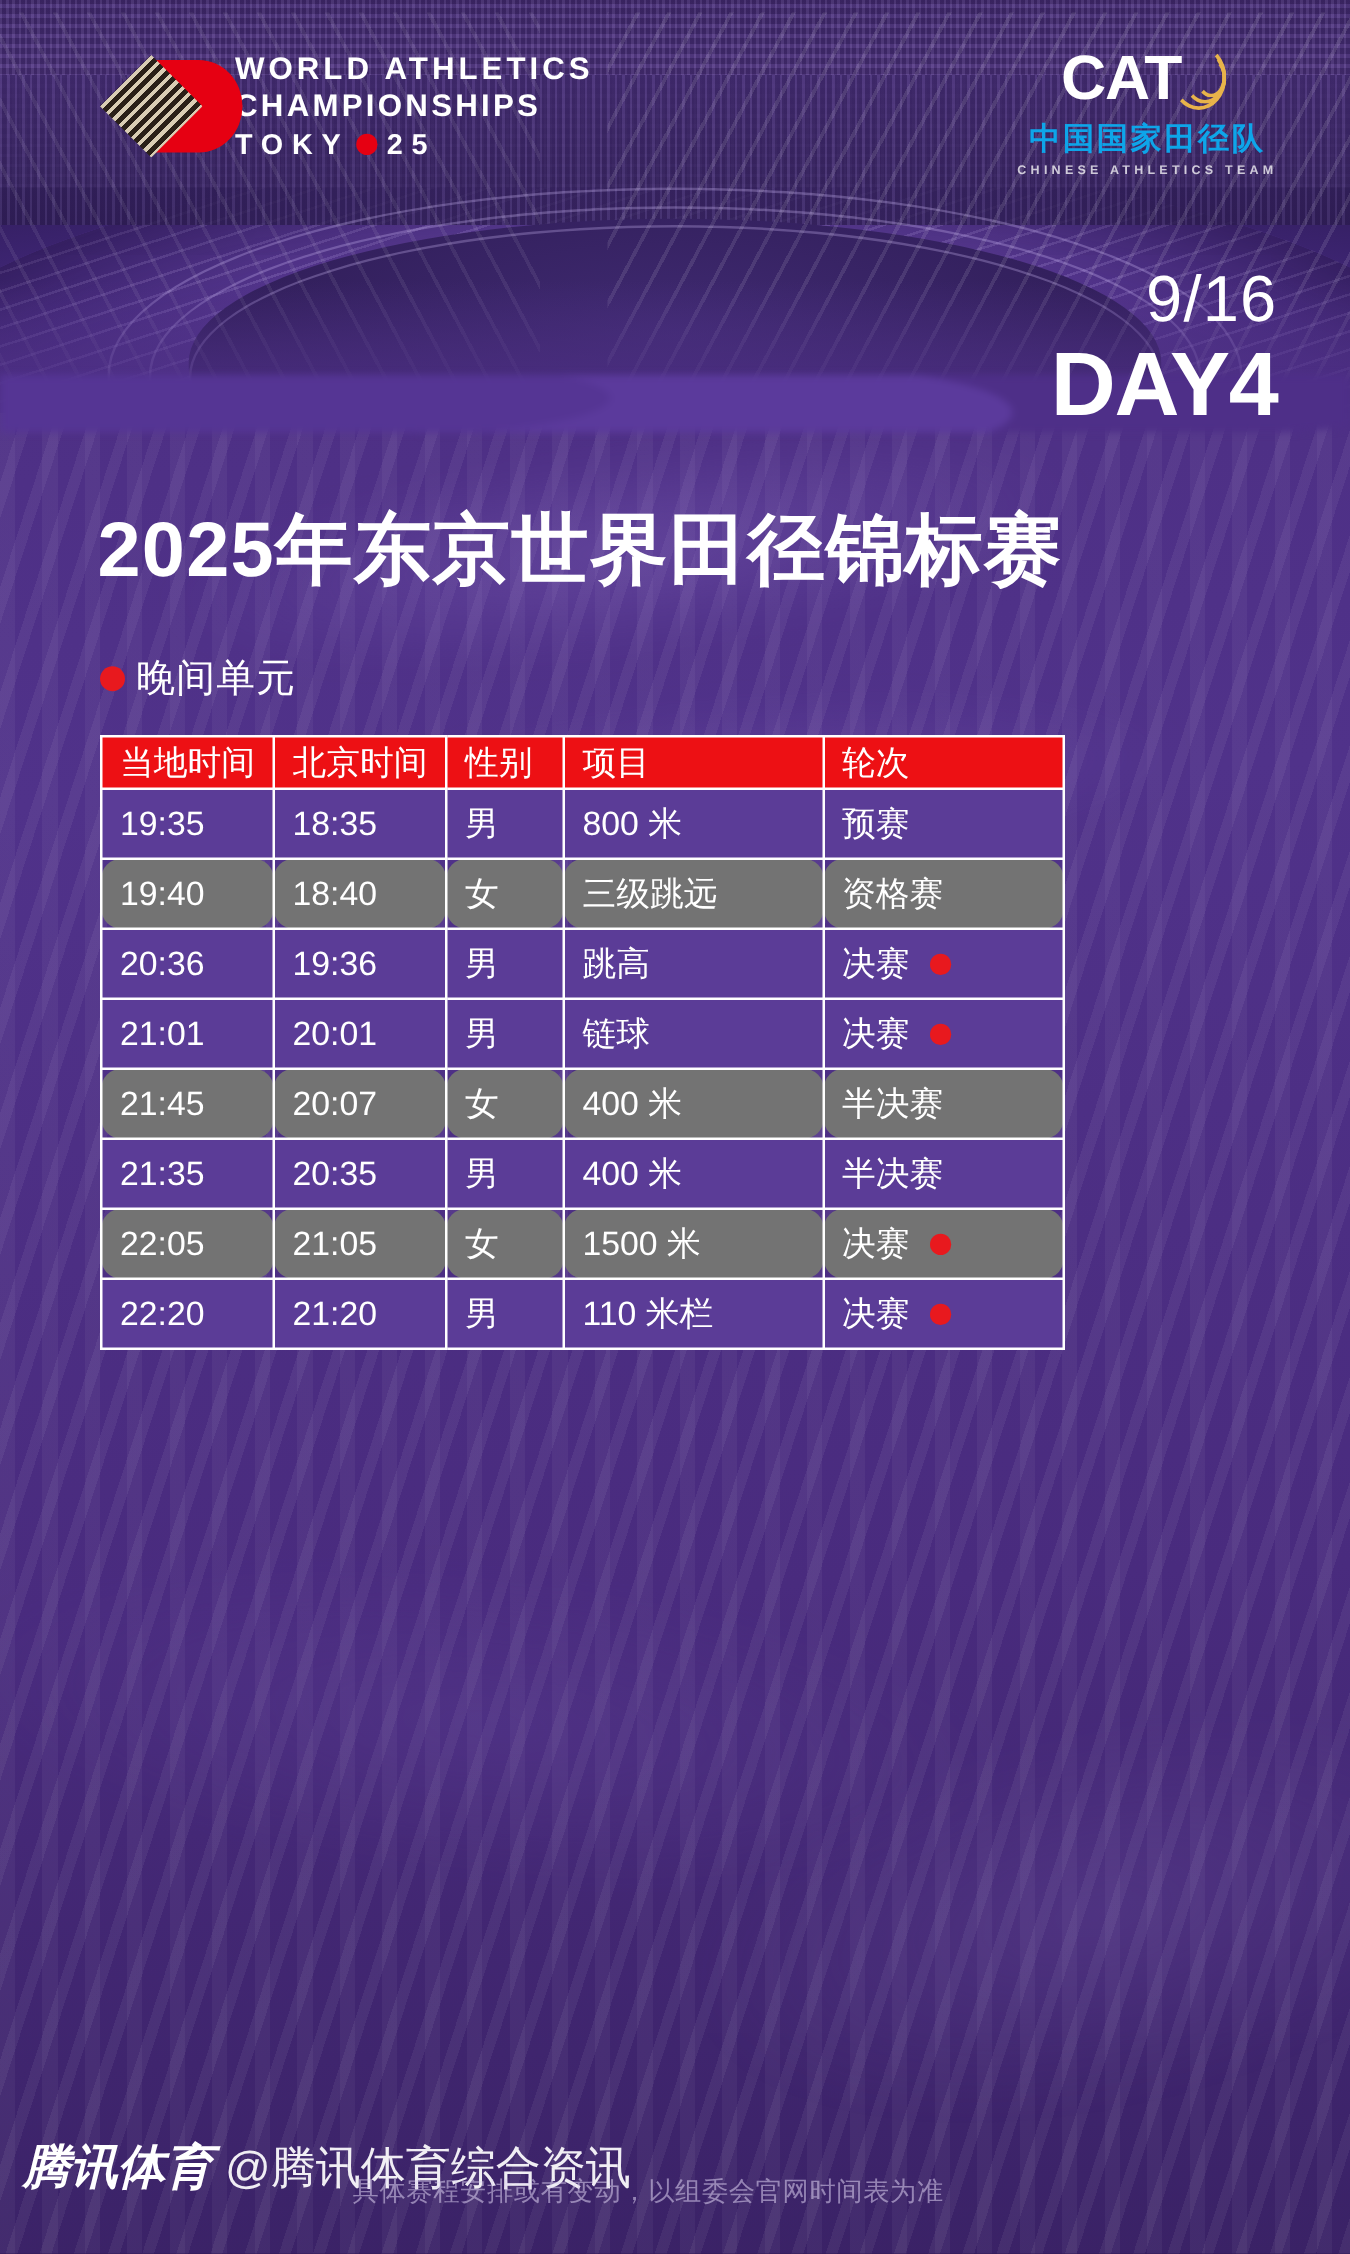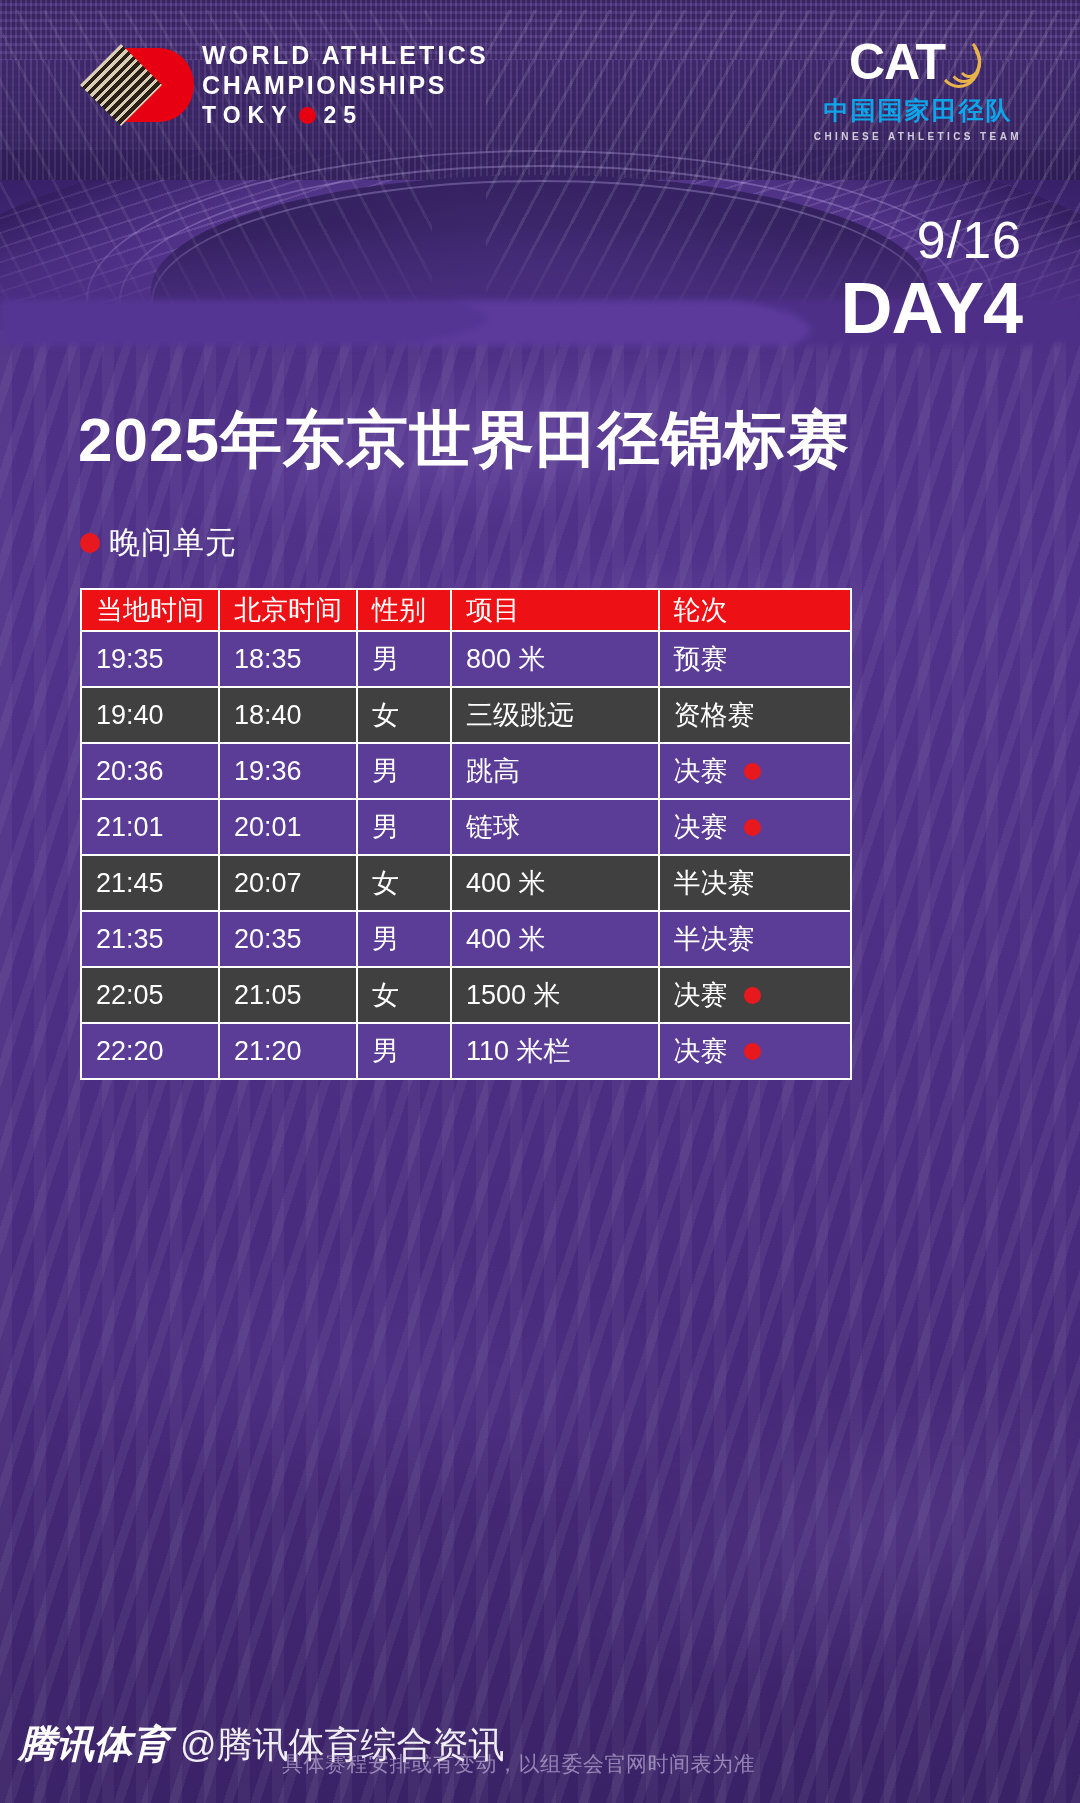--- a/index.html
+++ b/index.html
@@ -107,21 +107,21 @@
   .brush-edge{
     position:absolute; left:0; top:300px; width:100%; height:46px;
     background:
       radial-gradient(ellipse 45% 130% at 18% 40%, #553594 0 60%, rgba(0,0,0,0) 61%),
       radial-gradient(ellipse 38% 150% at 52% 65%, #5b3a9c 0 60%, rgba(0,0,0,0) 61%),
       radial-gradient(ellipse 42% 120% at 84% 35%, #4e2f88 0 60%, rgba(0,0,0,0) 61%);
     filter:blur(3px);
   }
 
   
-  .wa-logo{ position:absolute; left:80px; top:38px; display:flex; align-items:center; gap:14px; z-index:6;}
+  .wa-logo{ position:absolute; left:80px; top:38px; display:flex; align-items:center; z-index:6;}
   .wa-mark{ position:relative; width:108px; height:94px; }
   .wa-mark .fan{
     position:absolute; left:0; top:6px; width:82px; height:82px;
     background:repeating-linear-gradient(-45deg,
       #d9cdb4 0 3px, #2a2018 3px 7px);
     clip-path:polygon(0% 50%, 50% 0%, 100% 50%, 50% 100%);
     transform:rotate(0deg);
   }
   .wa-mark .dot2{
     position:absolute; left:44px; top:10px; width:70px; height:74px;
@@ -181,32 +181,32 @@
   .sched th, .sched td{
     border:2px solid #ffffff;
     padding:0 14px;
     height:56px;
     font-size:27px; font-weight:400; color:#fff;
     text-align:left; vertical-align:middle;
     white-space:nowrap;
   }
   .sched thead th{ background:#ed1014; height:42px; }
   .sched tbody tr.odd  td{ background:#5b3c97; }
-  .sched tbody tr.even td{ background:#404040; }
+  .sched tbody tr.even td{ background:#737373;border-radius:16px; }
   .c-local { width:133px; }
   .c-beijing{ width:133px; }
   .c-gender{ width:95px; }
   .c-event { width:214px; }
   .c-round { width:197px; }
   .round-cell{ display:flex; align-items:center; gap:16px; }
   .final-dot{ width:17px; height:17px; border-radius:50%; background:#e8191e; display:inline-block; }
   .final-dot.hidden{ visibility:hidden; }
 
   
-  .footer{ position:absolute; left:0; bottom:3px; width:100%; height:105px; z-index:6; }
+  .footer{ position:absolute; left:0; bottom:14px; width:100%; height:105px; z-index:6; }
   .foot-brand{
     position:absolute; left:18px; bottom:30px;
     display:flex; align-items:baseline; gap:10px;
   }
   .foot-brand .b1t{ font-size:38px; font-weight:800; font-style:italic; color:#fff; letter-spacing:0px;}
   .foot-brand .b2t{ font-size:36px; font-weight:400; color:rgba(255,255,255,.92); letter-spacing:0px;}
   .disclaimer{
     position:absolute; left:282px; bottom:22px;
     font-size:21px; color:rgba(220,210,240,.55); letter-spacing:.5px;
   }

